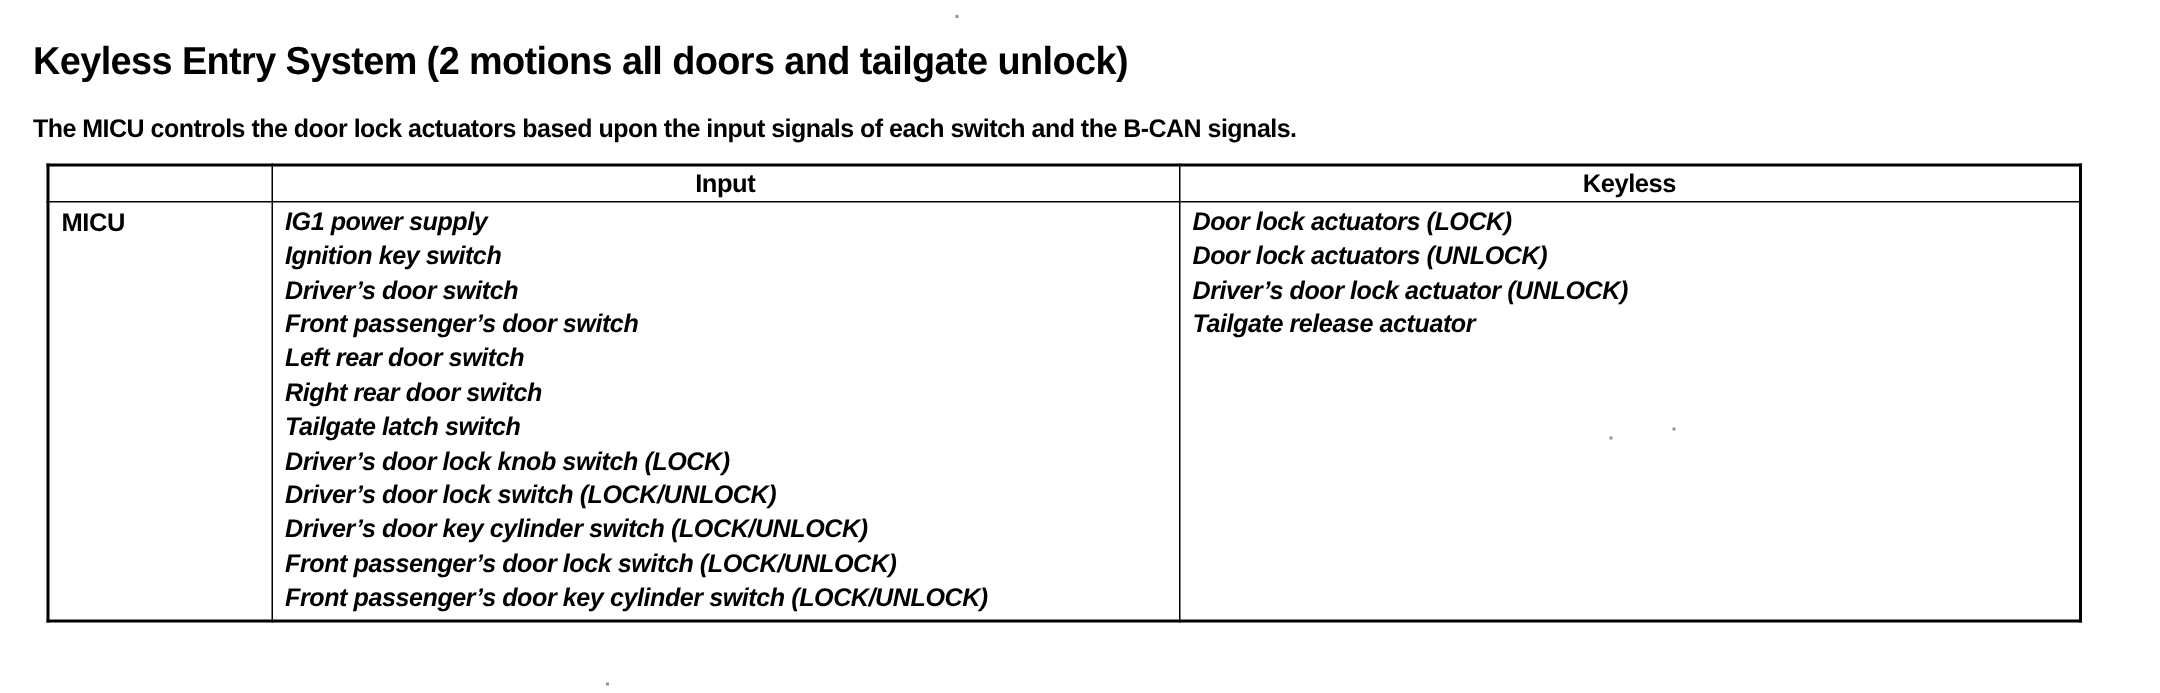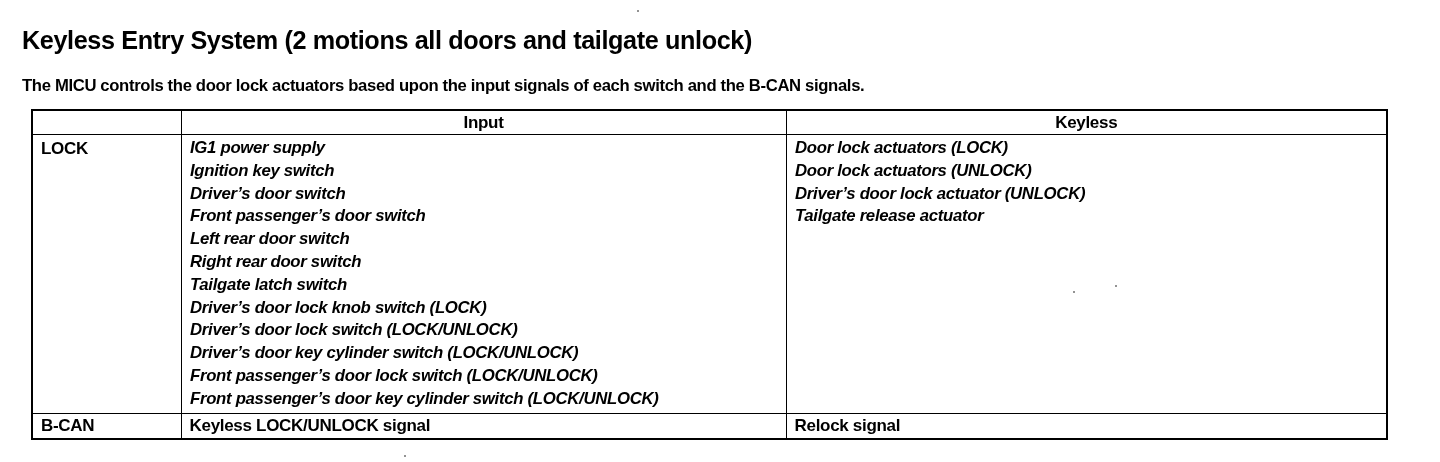--- a/index.html
+++ b/index.html
@@ -140,21 +140,21 @@
         <th></th>
         <th>Input</th>
         <th>Keyless</th>
       </tr>
     </thead>
     <tbody>
 
       <tr class="row-micu">
         <td>
           <div class="cell-pad">
-            <div class="unit-label">LOCK</div>
+            <div class="unit-label">MICU</div>
           </div>
         </td>
         <td>
           <div class="cell-pad">
             <ul class="item-list">
               <li>IG1 power supply</li>
               <li>Ignition key switch</li>
               <li>Driver’s door switch</li>
               <li>Front passenger’s door switch</li>
               <li>Left rear door switch</li>
@@ -173,37 +173,20 @@
             <ul class="item-list">
               <li>Door lock actuators (LOCK)</li>
               <li>Door lock actuators (UNLOCK)</li>
               <li>Driver’s door lock actuator (UNLOCK)</li>
               <li>Tailgate release actuator</li>
             </ul>
           </div>
         </td>
       </tr>
 
-      <tr class="row-bcan">
-        <td>
-          <div class="cell-pad">
-            <div class="line">B-CAN</div>
-          </div>
-        </td>
-        <td>
-          <div class="cell-pad">
-            <div class="line">Keyless LOCK/UNLOCK signal</div>
-          </div>
-        </td>
-        <td>
-          <div class="cell-pad">
-            <div class="line">Relock signal</div>
-          </div>
-        </td>
-      </tr>
 
     </tbody>
   </table>
 
   <span class="speck" style="left:1073px; top:291px;"></span>
   <span class="speck" style="left:1115px; top:285px;"></span>
   <span class="speck" style="left:404px; top:455px;"></span>
   <span class="speck" style="left:637px; top:10px;"></span>
 
 </div>

